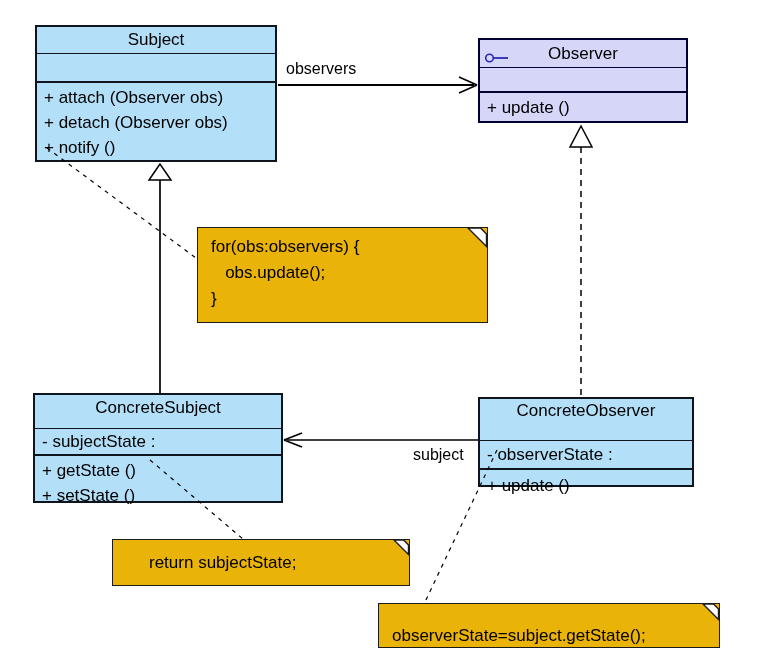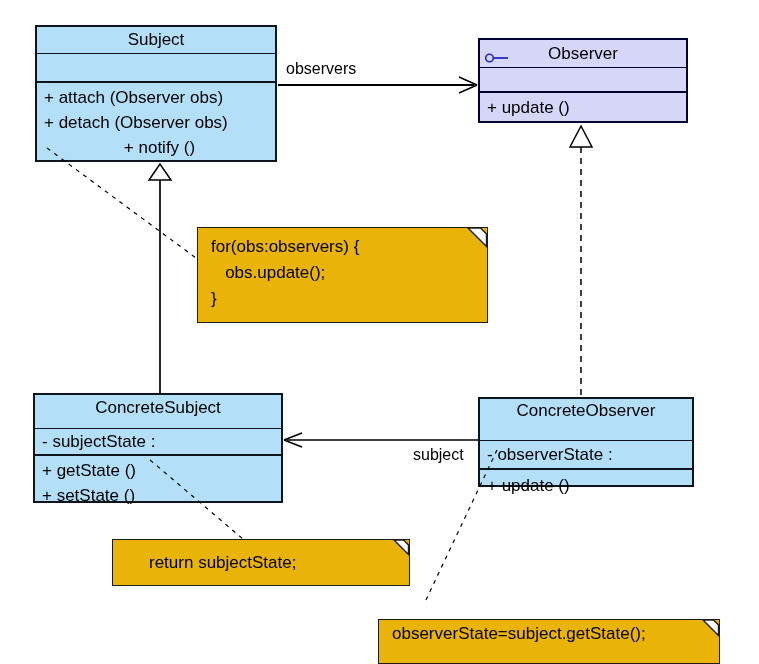--- a/index.html
+++ b/index.html
@@ -47,21 +47,21 @@
 <body>
 
 <div class="canvas">
 
   <div class="uml-class" style="left:35px; top:25px; width:242px; height:137px;">
     <div class="uml-title" style="height:27px; line-height:26px;">Subject</div>
     <div class="uml-attrs" style="height:29px; line-height:28px;"></div>
     <div class="uml-methods">
       <div class="member" style="line-height:25px;">+ attach (Observer obs)</div>
       <div class="member" style="line-height:25px;">+ detach (Observer obs)</div>
-      <div class="member" style="line-height:25px;text-align:center;">+ notify ()</div>
+      <div class="member" style="line-height:25px;">+ notify ()</div>
     </div>
   </div>
 
   <div class="uml-class interface" style="left:478px; top:38px; width:210px; height:85px;">
     <div class="uml-title" style="height:28px; line-height:27px; border-bottom-color:#020230;">
       <span class="lollipop">
         <svg width="26" height="12" viewBox="0 0 26 12">
           <circle cx="5.5" cy="6" r="3.8" fill="none" stroke="#2929b8" stroke-width="1.6"></circle>
           <line x1="9.5" y1="6" x2="24" y2="6" stroke="#2929b8" stroke-width="1.8"></line>
         </svg>
@@ -104,21 +104,21 @@
     <div class="note-line">}</div>
   </div>
 
   <div class="uml-note" style="left:112px; top:539px; width:298px; height:47px; padding-top:10px;padding-left:36px;">
     <svg class="fold" width="17" height="17" viewBox="0 0 17 17">
       <path d="M1 1 L15.5 15.5 L15.5 6 L10.5 1 Z" fill="#ffffff" stroke="#1c1c1c" stroke-width="1.4"></path>
     </svg>
     <div class="note-line">return subjectState;</div>
   </div>
 
-  <div class="uml-note" style="left:378px; top:603px; width:342px; height:45px; padding-top:1px;margin-top:16px;">
+  <div class="uml-note" style="left:378px; top:603px; width:342px; height:45px; padding-top:19px;">
     <svg class="fold" width="18" height="18" viewBox="0 0 18 18">
       <path d="M1 1 L16.5 16.5 L16.5 6 L11.5 1 Z" fill="#ffffff" stroke="#1c1c1c" stroke-width="1.4"></path>
     </svg>
     <div class="note-line">observerState=subject.getState();</div>
   </div>
 
   <div class="edge-label" style="left:286px; top:60px;">observers</div>
   <div class="edge-label" style="left:413px; top:446px;">subject</div>
 
   <svg class="overlay" width="759" height="664" viewBox="0 0 759 664">

